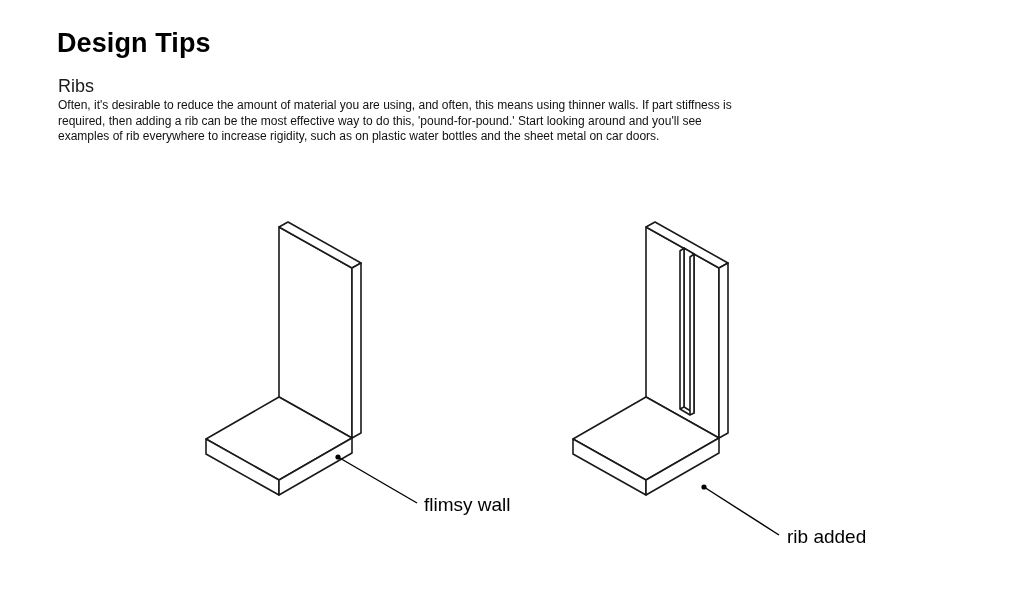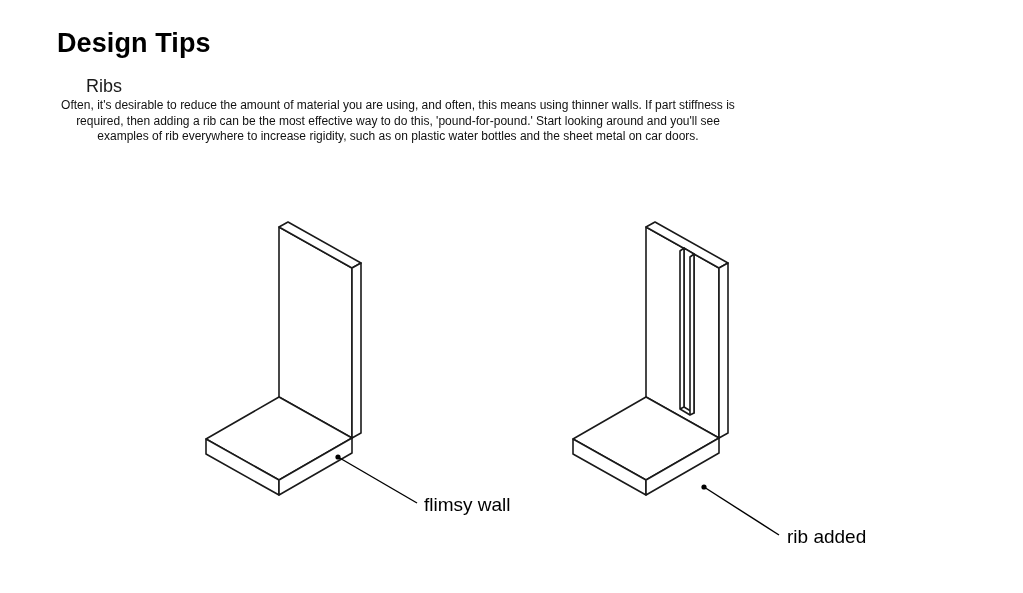--- a/index.html
+++ b/index.html
@@ -12,39 +12,37 @@
     background: #ffffff;
     font-family: "Liberation Sans", sans-serif;
     color: #000000;
     overflow: hidden;
     position: relative;
   }
   .page {
     position: relative;
     width: 1023px;
     height: 511px;
-    text-align: center;
   }
   .title {
     position: absolute;
     left: 57px;
     top: 28px;
     font-size: 27px;
     font-weight: bold;
     letter-spacing: 0.1px;
     color: #000;
   }
   .subtitle {
     position: absolute;
     left: 58px;
     top: 76px;
     font-size: 18px;
     font-weight: normal;
     color: #1a1a1a;
-    margin-left: 28px;
   }
   .body-text {
     position: absolute;
     left: 58px;
     top: 98px;
     width: 680px;
     font-size: 12px;
     line-height: 15.5px;
     color: #111;
   }

